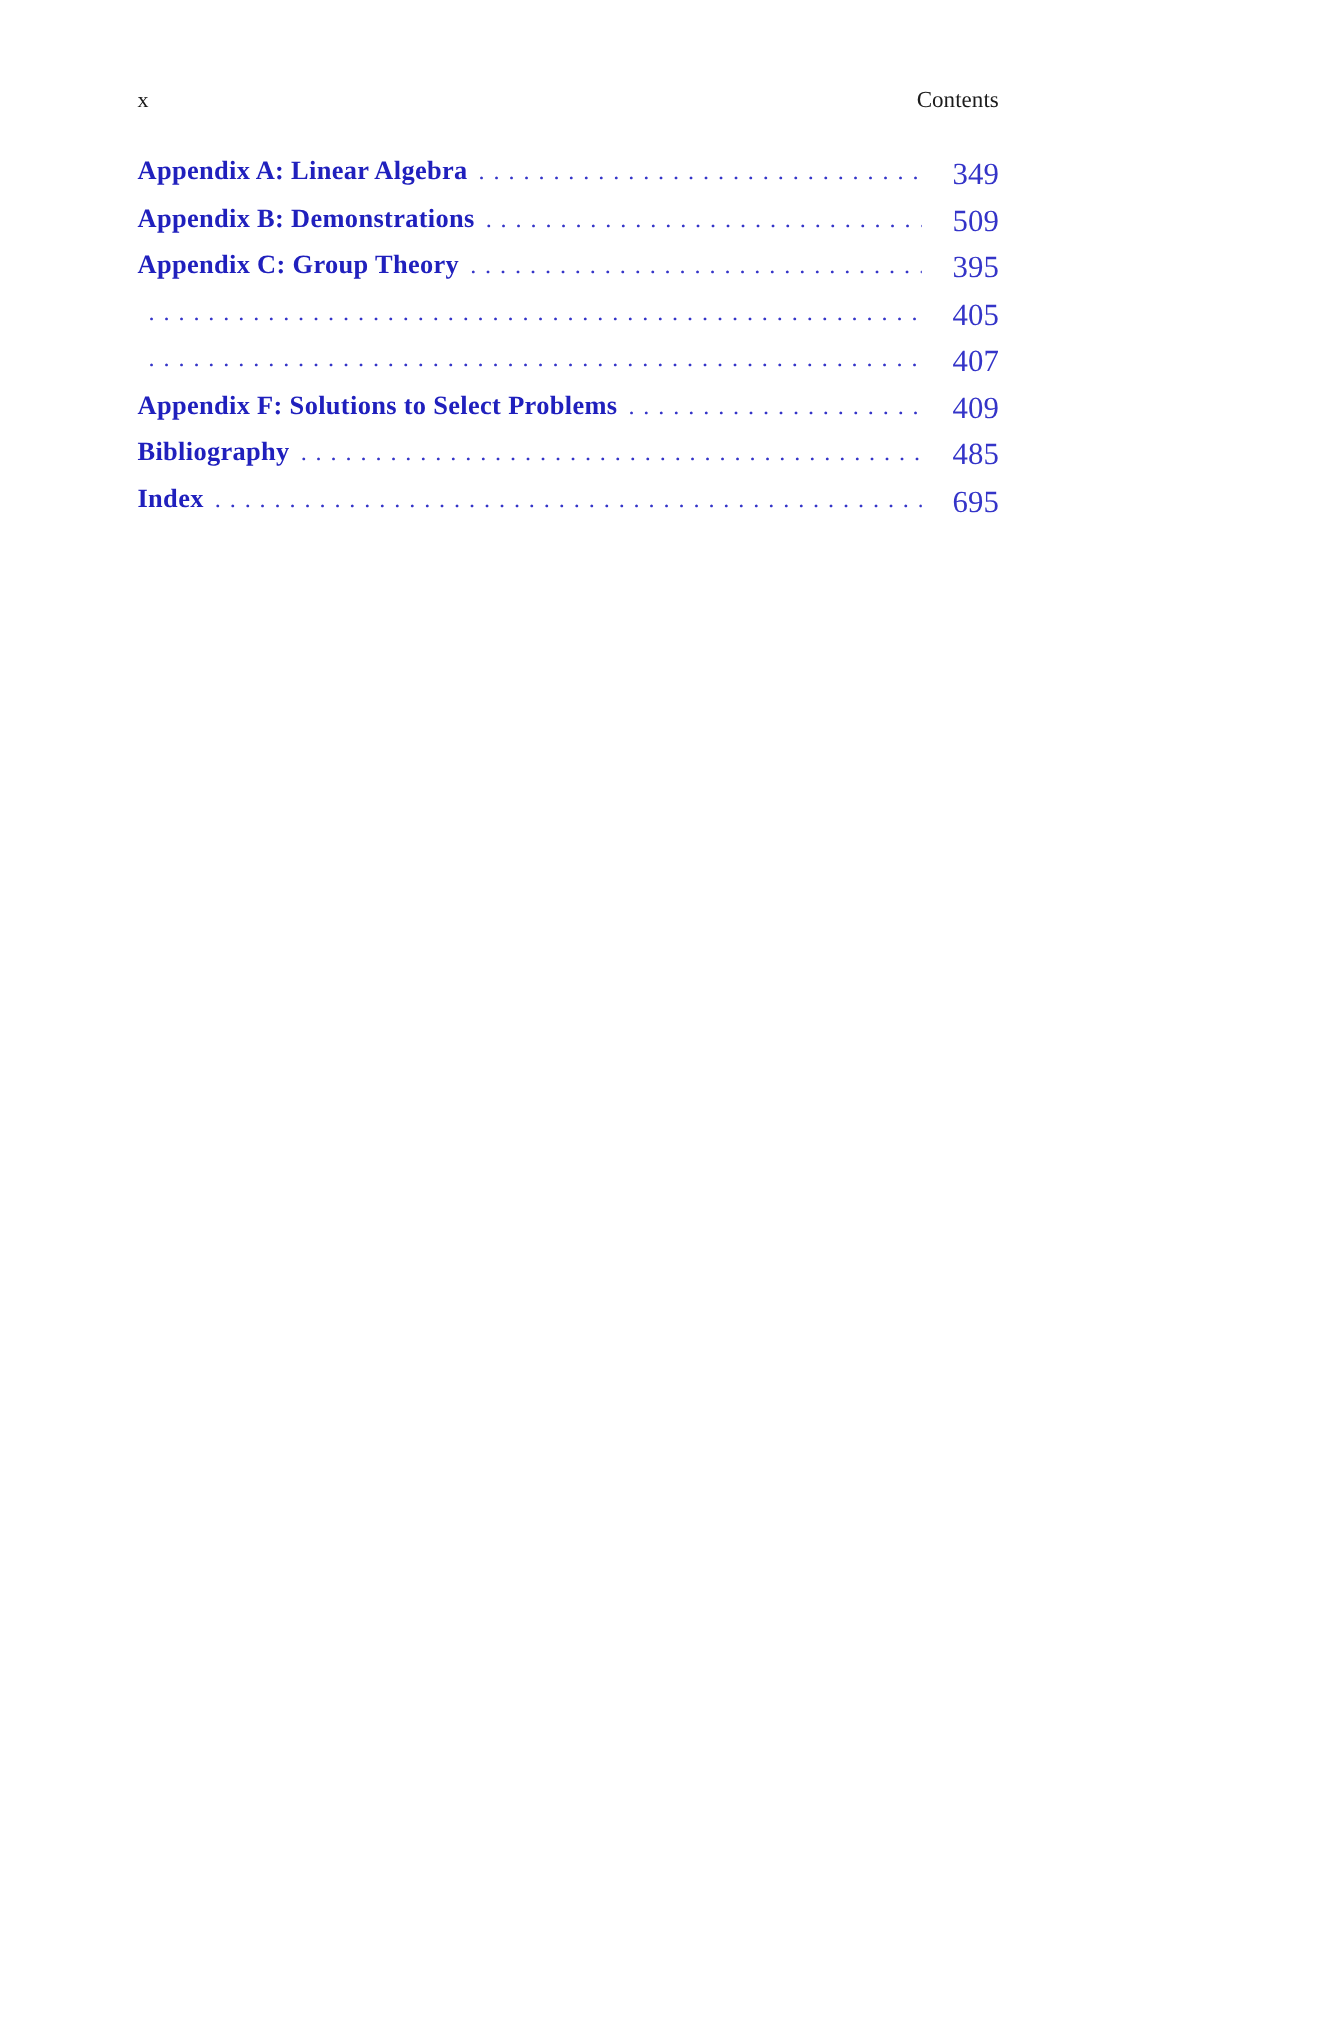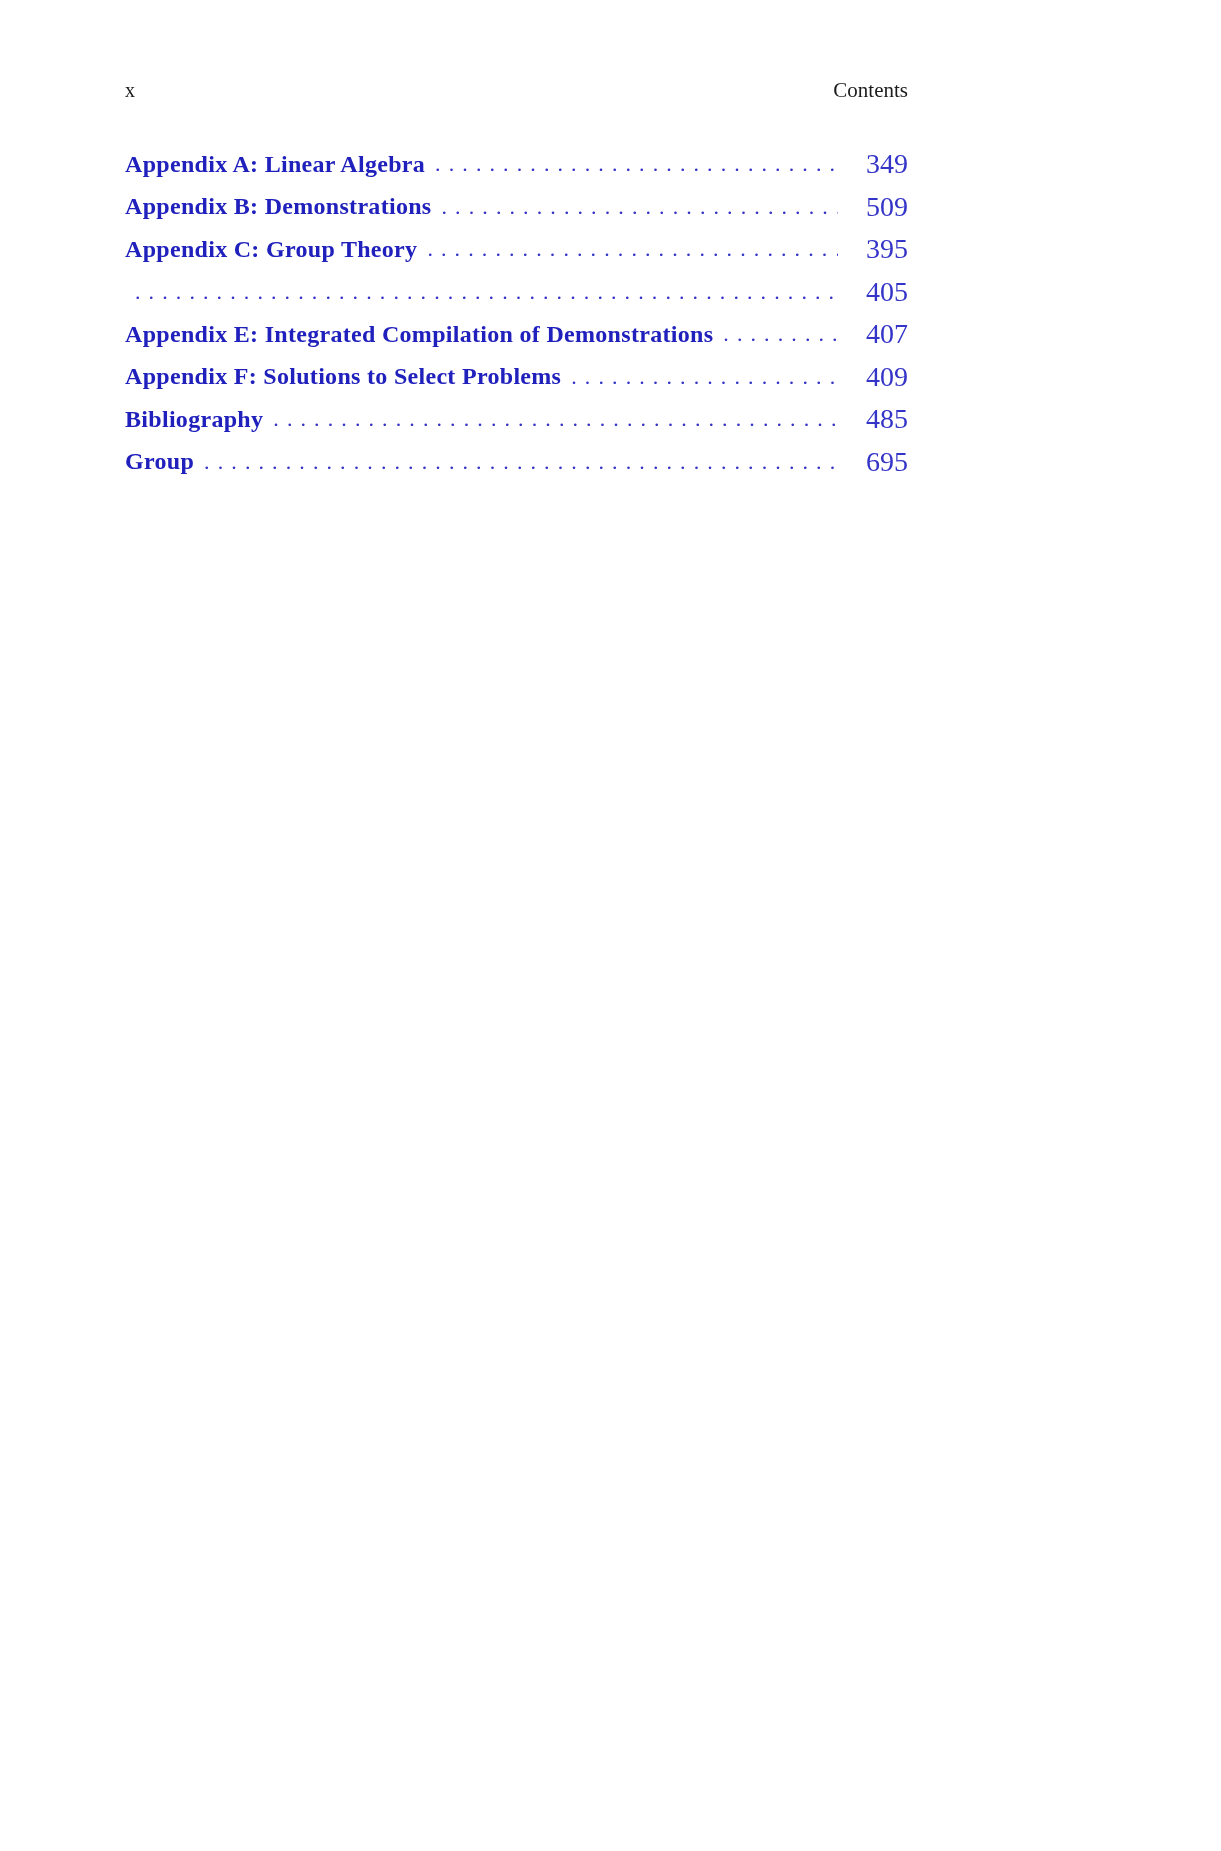--- a/index.html
+++ b/index.html
@@ -31,21 +31,21 @@
     justify-content: space-between;
     align-items: baseline;
     color: var(--header-black);
     font-size: 21px;
     margin-bottom: 40px;
   }
   .folio { font-size: 20px; }
   .toc-list { width: 100%; }
   .toc-row {
     display: flex;
-    align-items: center;
+    align-items: flex-start;
     height: 42.5px;
     cursor: pointer;
   }
   .toc-title {
     font-weight: bold;
     color: var(--title-blue);
     font-size: 24px;
     letter-spacing: 0.3px;
     white-space: nowrap;
   }
@@ -98,38 +98,37 @@
         <span class="leader">. . . . . . . . . . . . . . . . . . . . . . . . . . . . . . . . . . . . . . . . . . . . . . . . . . . . . . . . . . . . . . . . . . . . . . . . . . . . . . . . </span>
         <span class="toc-page">395</span>
       </div>
 
       <div class="toc-row">
         <span class="leader">. . . . . . . . . . . . . . . . . . . . . . . . . . . . . . . . . . . . . . . . . . . . . . . . . . . . . . . . . . . . . . . . . . . . . . . . . . . . . . . . </span>
         <span class="toc-page">405</span>
       </div>
 
       <div class="toc-row">
-        <span class="toc-title">Appendix E: Integrated Compilation of Demonstrations</span>
         <span class="leader">. . . . . . . . . . . . . . . . . . . . . . . . . . . . . . . . . . . . . . . . . . . . . . . . . . . . . . . . . . . . . . . . . . . . . . . . . . . . . . . . </span>
         <span class="toc-page">407</span>
       </div>
 
       <div class="toc-row">
         <span class="toc-title">Appendix F: Solutions to Select Problems</span>
         <span class="leader">. . . . . . . . . . . . . . . . . . . . . . . . . . . . . . . . . . . . . . . . . . . . . . . . . . . . . . . . . . . . . . . . . . . . . . . . . . . . . . . . </span>
         <span class="toc-page">409</span>
       </div>
 
       <div class="toc-row">
         <span class="toc-title">Bibliography</span>
         <span class="leader">. . . . . . . . . . . . . . . . . . . . . . . . . . . . . . . . . . . . . . . . . . . . . . . . . . . . . . . . . . . . . . . . . . . . . . . . . . . . . . . . </span>
         <span class="toc-page">485</span>
       </div>
 
       <div class="toc-row">
-        <span class="toc-title">Group</span>
+        <span class="toc-title">Index</span>
         <span class="leader">. . . . . . . . . . . . . . . . . . . . . . . . . . . . . . . . . . . . . . . . . . . . . . . . . . . . . . . . . . . . . . . . . . . . . . . . . . . . . . . . </span>
         <span class="toc-page">695</span>
       </div>
 
     </div>
   </div>
 </div>
 
 </body></html>

